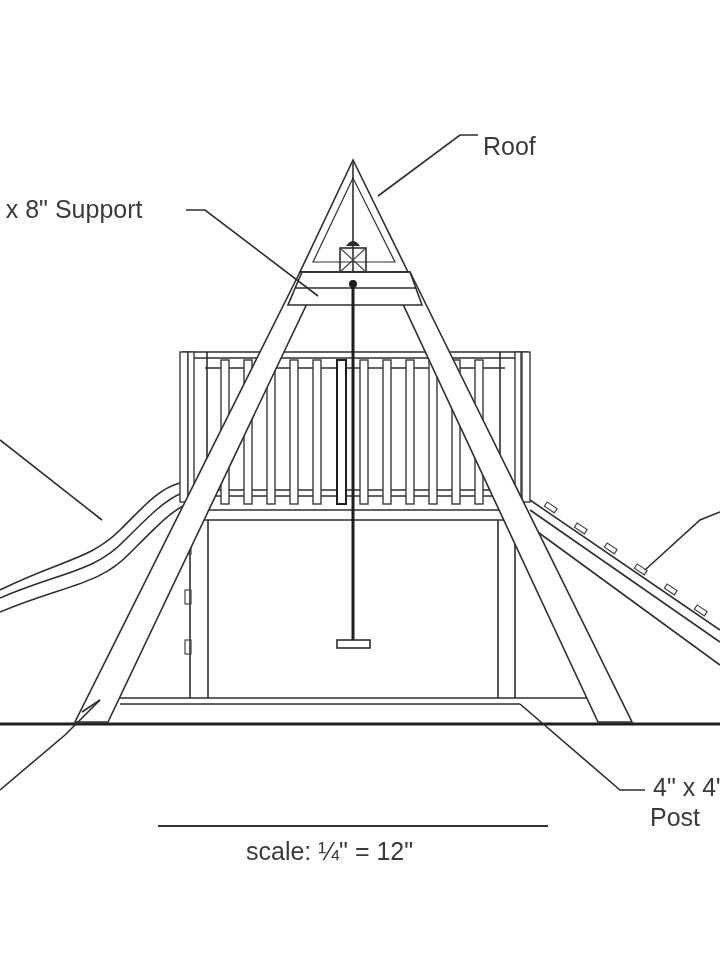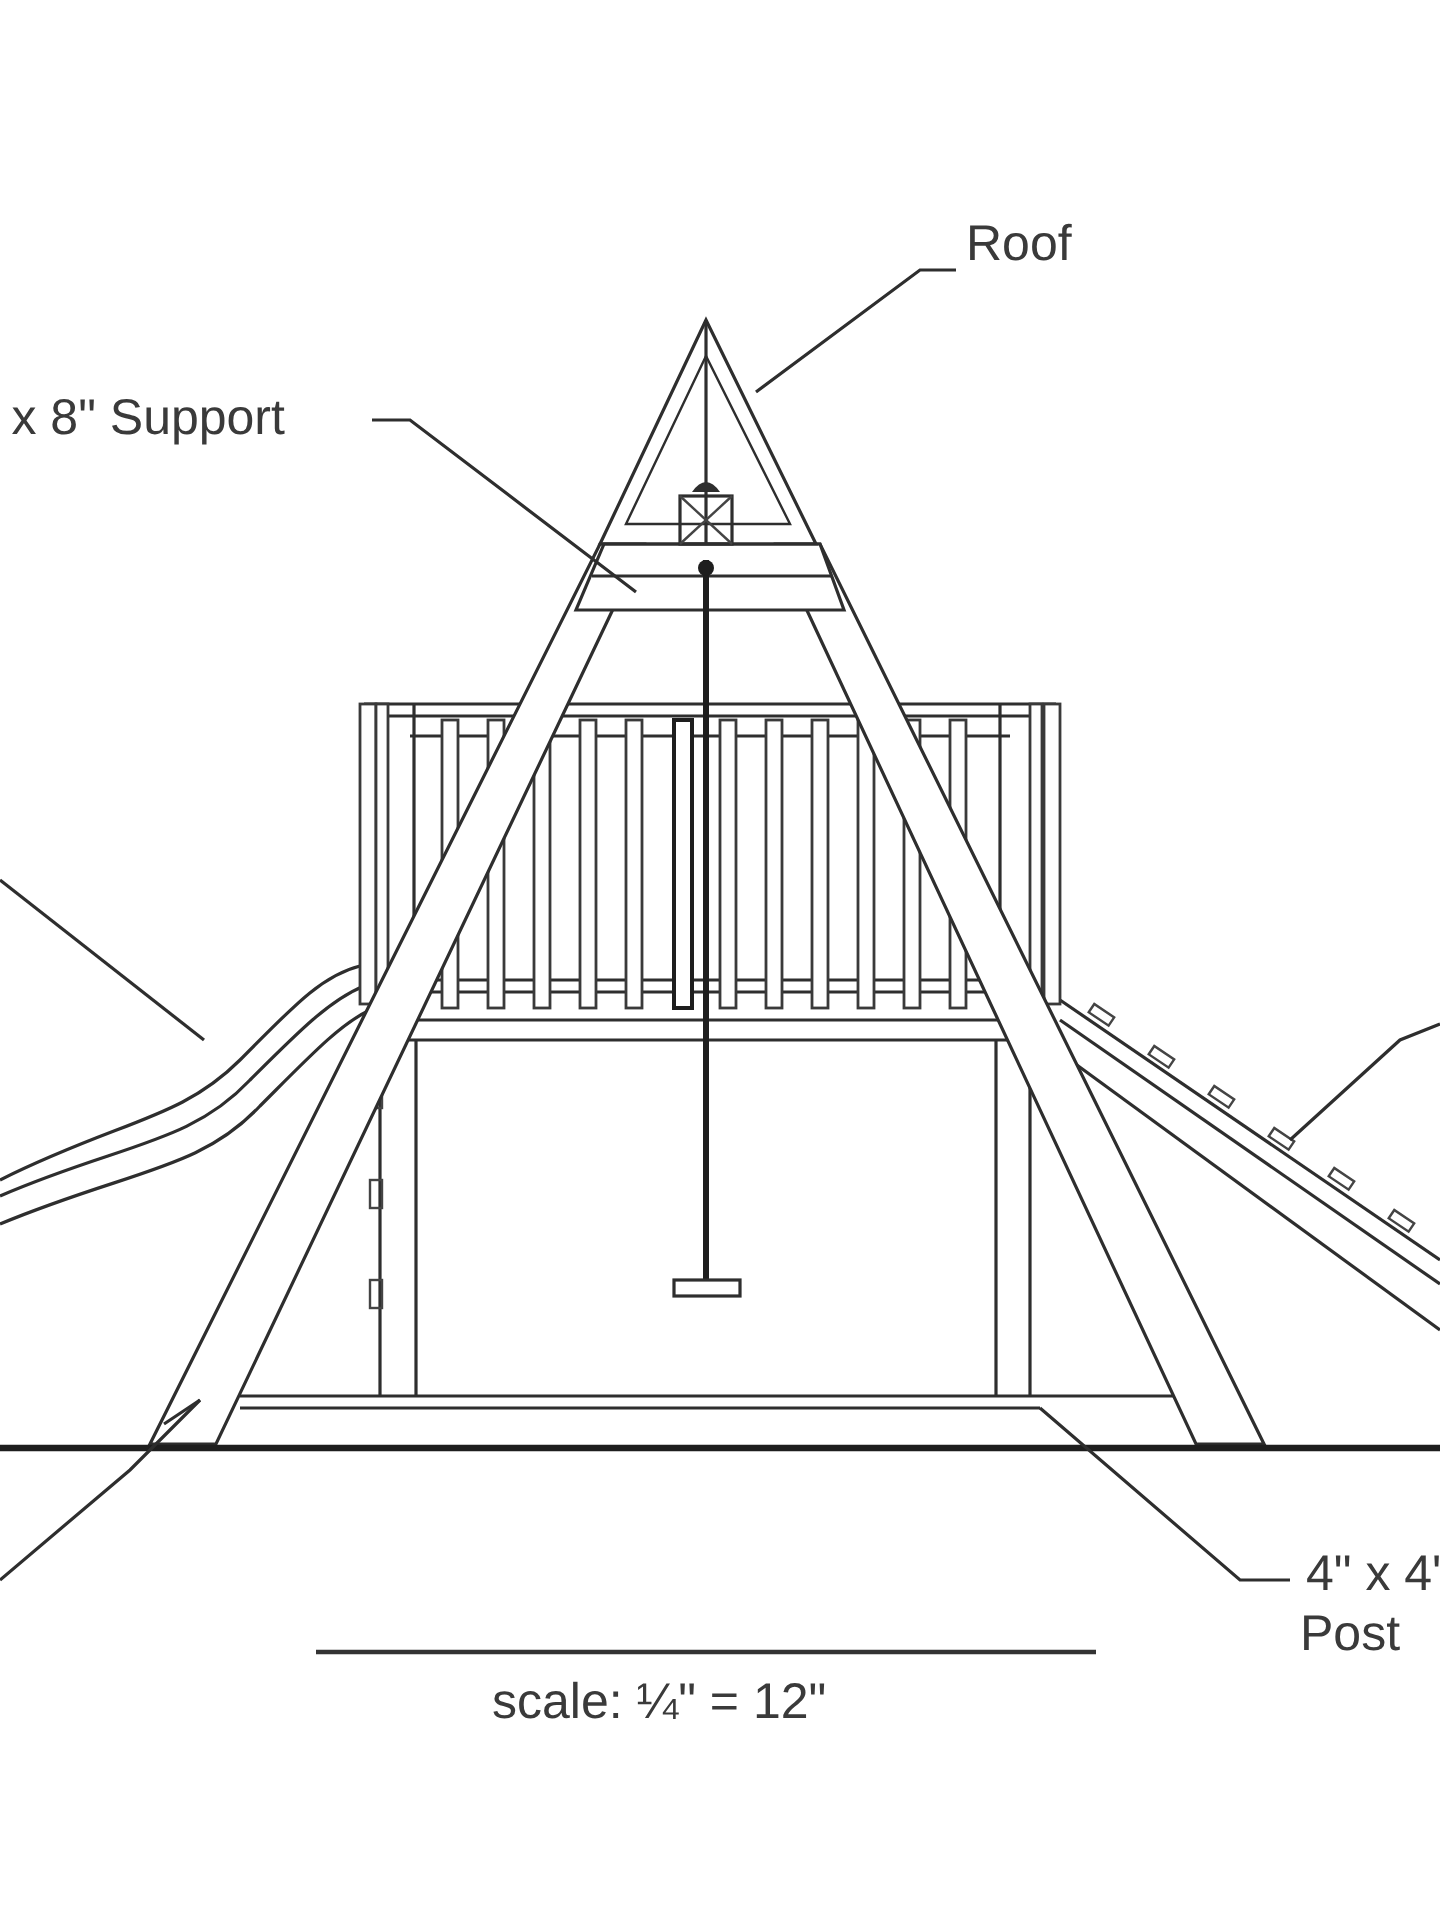--- a/index.html
+++ b/index.html
@@ -117,17 +117,17 @@
     <line class="ln" x1="0" y1="440" x2="102" y2="520"></line>
     <polyline class="ln" points="720,512 700,520 645,570"></polyline>
     <polyline class="ln" points="645,790 620,790 520,704"></polyline>
     <polyline class="ln" points="0,790 65,735 100,700"></polyline>
     <line class="ln" x1="82" y1="712" x2="100" y2="700"></line>
   </g>
 
   <line x1="158" y1="826" x2="548" y2="826" stroke="#333" stroke-width="2.2"></line>
 </svg>
 
-<div class="lbl" style="left:483px;top:109px;">Roof</div>
+<div class="lbl" style="left:483px;top:133px;">Roof</div>
 <div class="lbl" style="left:-24px;top:196px;">2" x 8" Support</div>
 <div class="lbl" style="left:653px;top:774px;">4" x 4"</div>
 <div class="lbl" style="left:650px;top:804px;">Post</div>
 <div class="lbl" style="left:246px;top:838px;">scale:  ¼" = 12"</div>
 
 </body></html>

